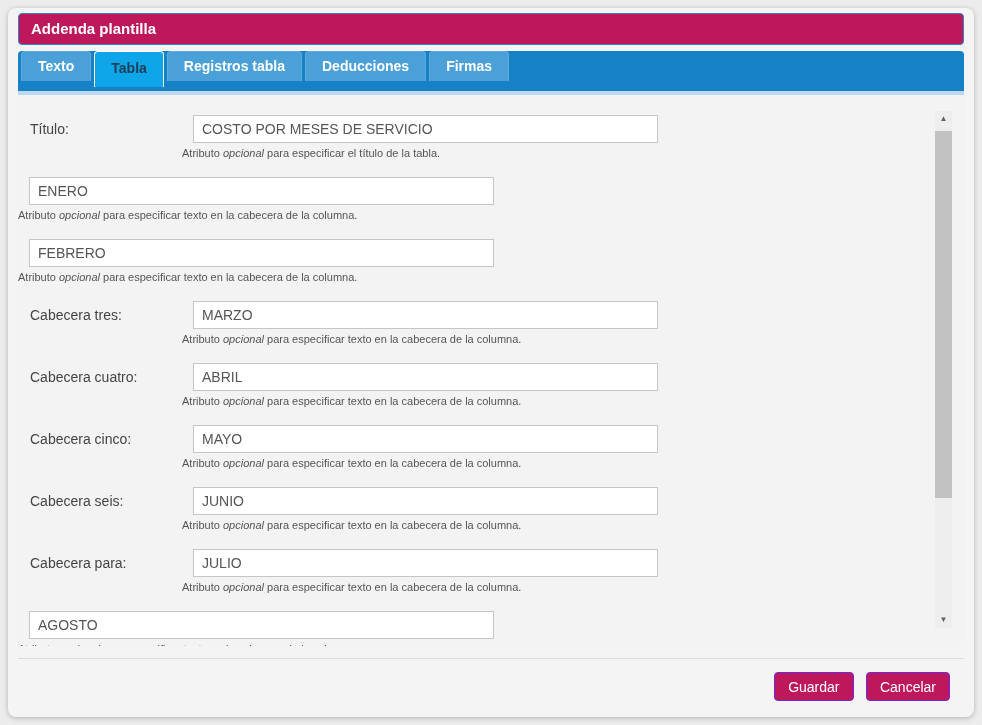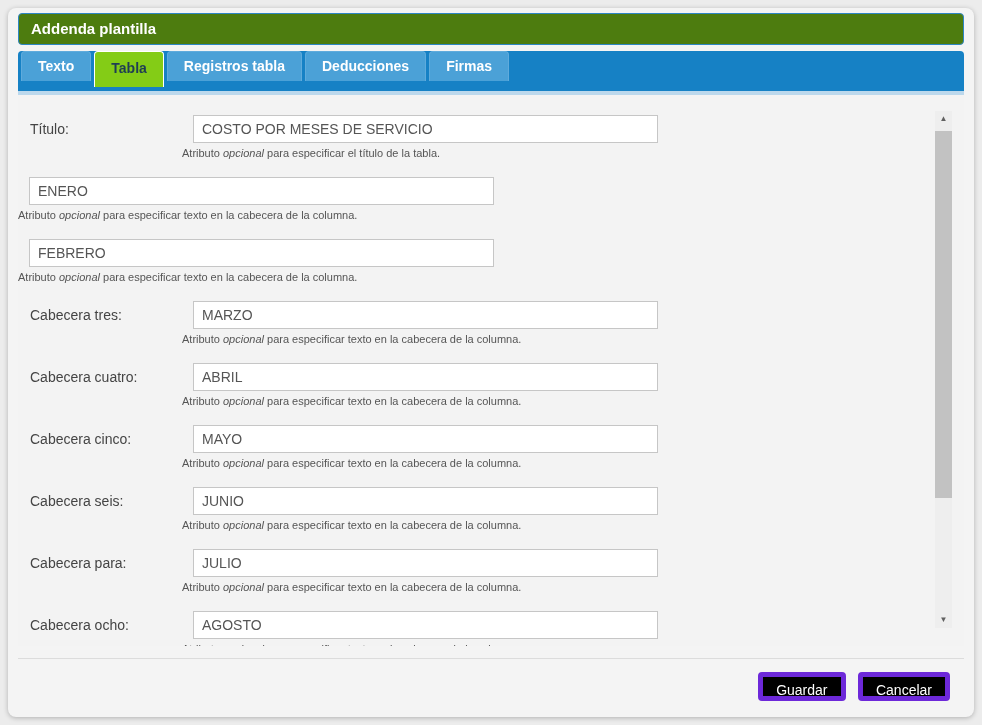--- a/index.html
+++ b/index.html
@@ -10,39 +10,39 @@
     position:relative;
   }
   .dialog{
     position:absolute;left:8px;top:8px;width:966px;height:709px;
     box-sizing:border-box;background:#f4f4f4;border-radius:8px;
     box-shadow:0 1px 5px rgba(0,0,0,.25);
     padding:5px 10px;
   }
   .titlebar{
     height:32px;box-sizing:border-box;
-    background:#4d7c0f;border:1px solid #2e86c3;border-radius:4px;
+    background:#be185d;border:1px solid #2e86c3;border-radius:4px;
     color:#fff;font-weight:bold;font-size:15px;line-height:30px;
     padding:0 12px;
   }
   .tabbar{
     margin-top:6px;height:40px;box-sizing:border-box;
     background:#1681c5;border-radius:4px 4px 0 0;
     padding-left:3px;
     display:flex;align-items:flex-start;
   }
   .tab{
     height:29px;line-height:29px;margin:0 3px 5px 0;padding:0 16px;
     background:#4ba1d7;border:1px solid #5fabdc;border-bottom:none;
     border-radius:4px 4px 0 0;
     color:#fff;font-weight:bold;font-size:14px;cursor:pointer;white-space:nowrap;
   }
   .tab.active{
     height:35px;line-height:33px;margin-bottom:0;
-    background:#84cc16;border-color:#fff;
+    background:#0ea5e9;border-color:#fff;
     color:#1f3d54;
   }
   .tabstrip{height:4px;background:#bcd8ec;}
   .content{
     position:relative;height:551px;box-sizing:border-box;
     background:#f3f3f3;overflow:hidden;padding-top:20px;
   }
   .row{display:flex;margin-bottom:17px;}
   .lbl{
     width:164px;box-sizing:border-box;flex:0 0 164px;
@@ -59,21 +59,21 @@
   .sb-arrow{height:16px;text-align:center;font-size:8px;color:#606060;line-height:16px;user-select:none;cursor:pointer;}
   .sb-arrow.down{position:absolute;bottom:0;left:0;width:17px;}
   .sb-thumb{position:absolute;top:20px;left:0;width:17px;height:367px;background:#c2c2c2;cursor:pointer;}
   .footer{
     margin-top:12px;border-top:1px solid #dcdcdc;
     padding:13px 14px 0 0;text-align:right;background:transparent;
   }
   .btn{
     display:inline-block;box-sizing:border-box;height:29px;
     padding:5px 13px;margin-left:8px;
-    background:#000000;border:5px solid #6d28d9;border-radius:4px;
+    background:#be185d;border:1px solid #6d28d9;border-radius:4px;
     color:#fff;font-size:14px;font-family:inherit;cursor:pointer;
   }
 </style>
 </head>
 <body>
 
 <div class="dialog">
 
   <div class="titlebar">
     <span>Addenda plantilla</span>
@@ -146,21 +146,20 @@
 
     <div class="row">
       <label class="lbl">Cabecera para:</label>
       <div class="fld">
         <input class="inp" value="JULIO" style="">
         <div class="hint"><span>Atributo </span><i>opcional</i><span> para especificar texto en la cabecera de la columna.</span></div>
       </div>
     </div>
 
     <div class="row">
-      <label class="lbl">Cabecera ocho:</label>
       <div class="fld">
         <input class="inp" value="AGOSTO" style="">
         <div class="hint"><span>Atributo </span><i>opcional</i><span> para especificar texto en la cabecera de la columna.</span></div>
       </div>
     </div>
 
     <div class="scrollbar">
       <div class="sb-arrow up">▲</div>
       <div class="sb-thumb"></div>
       <div class="sb-arrow down">▼</div>

